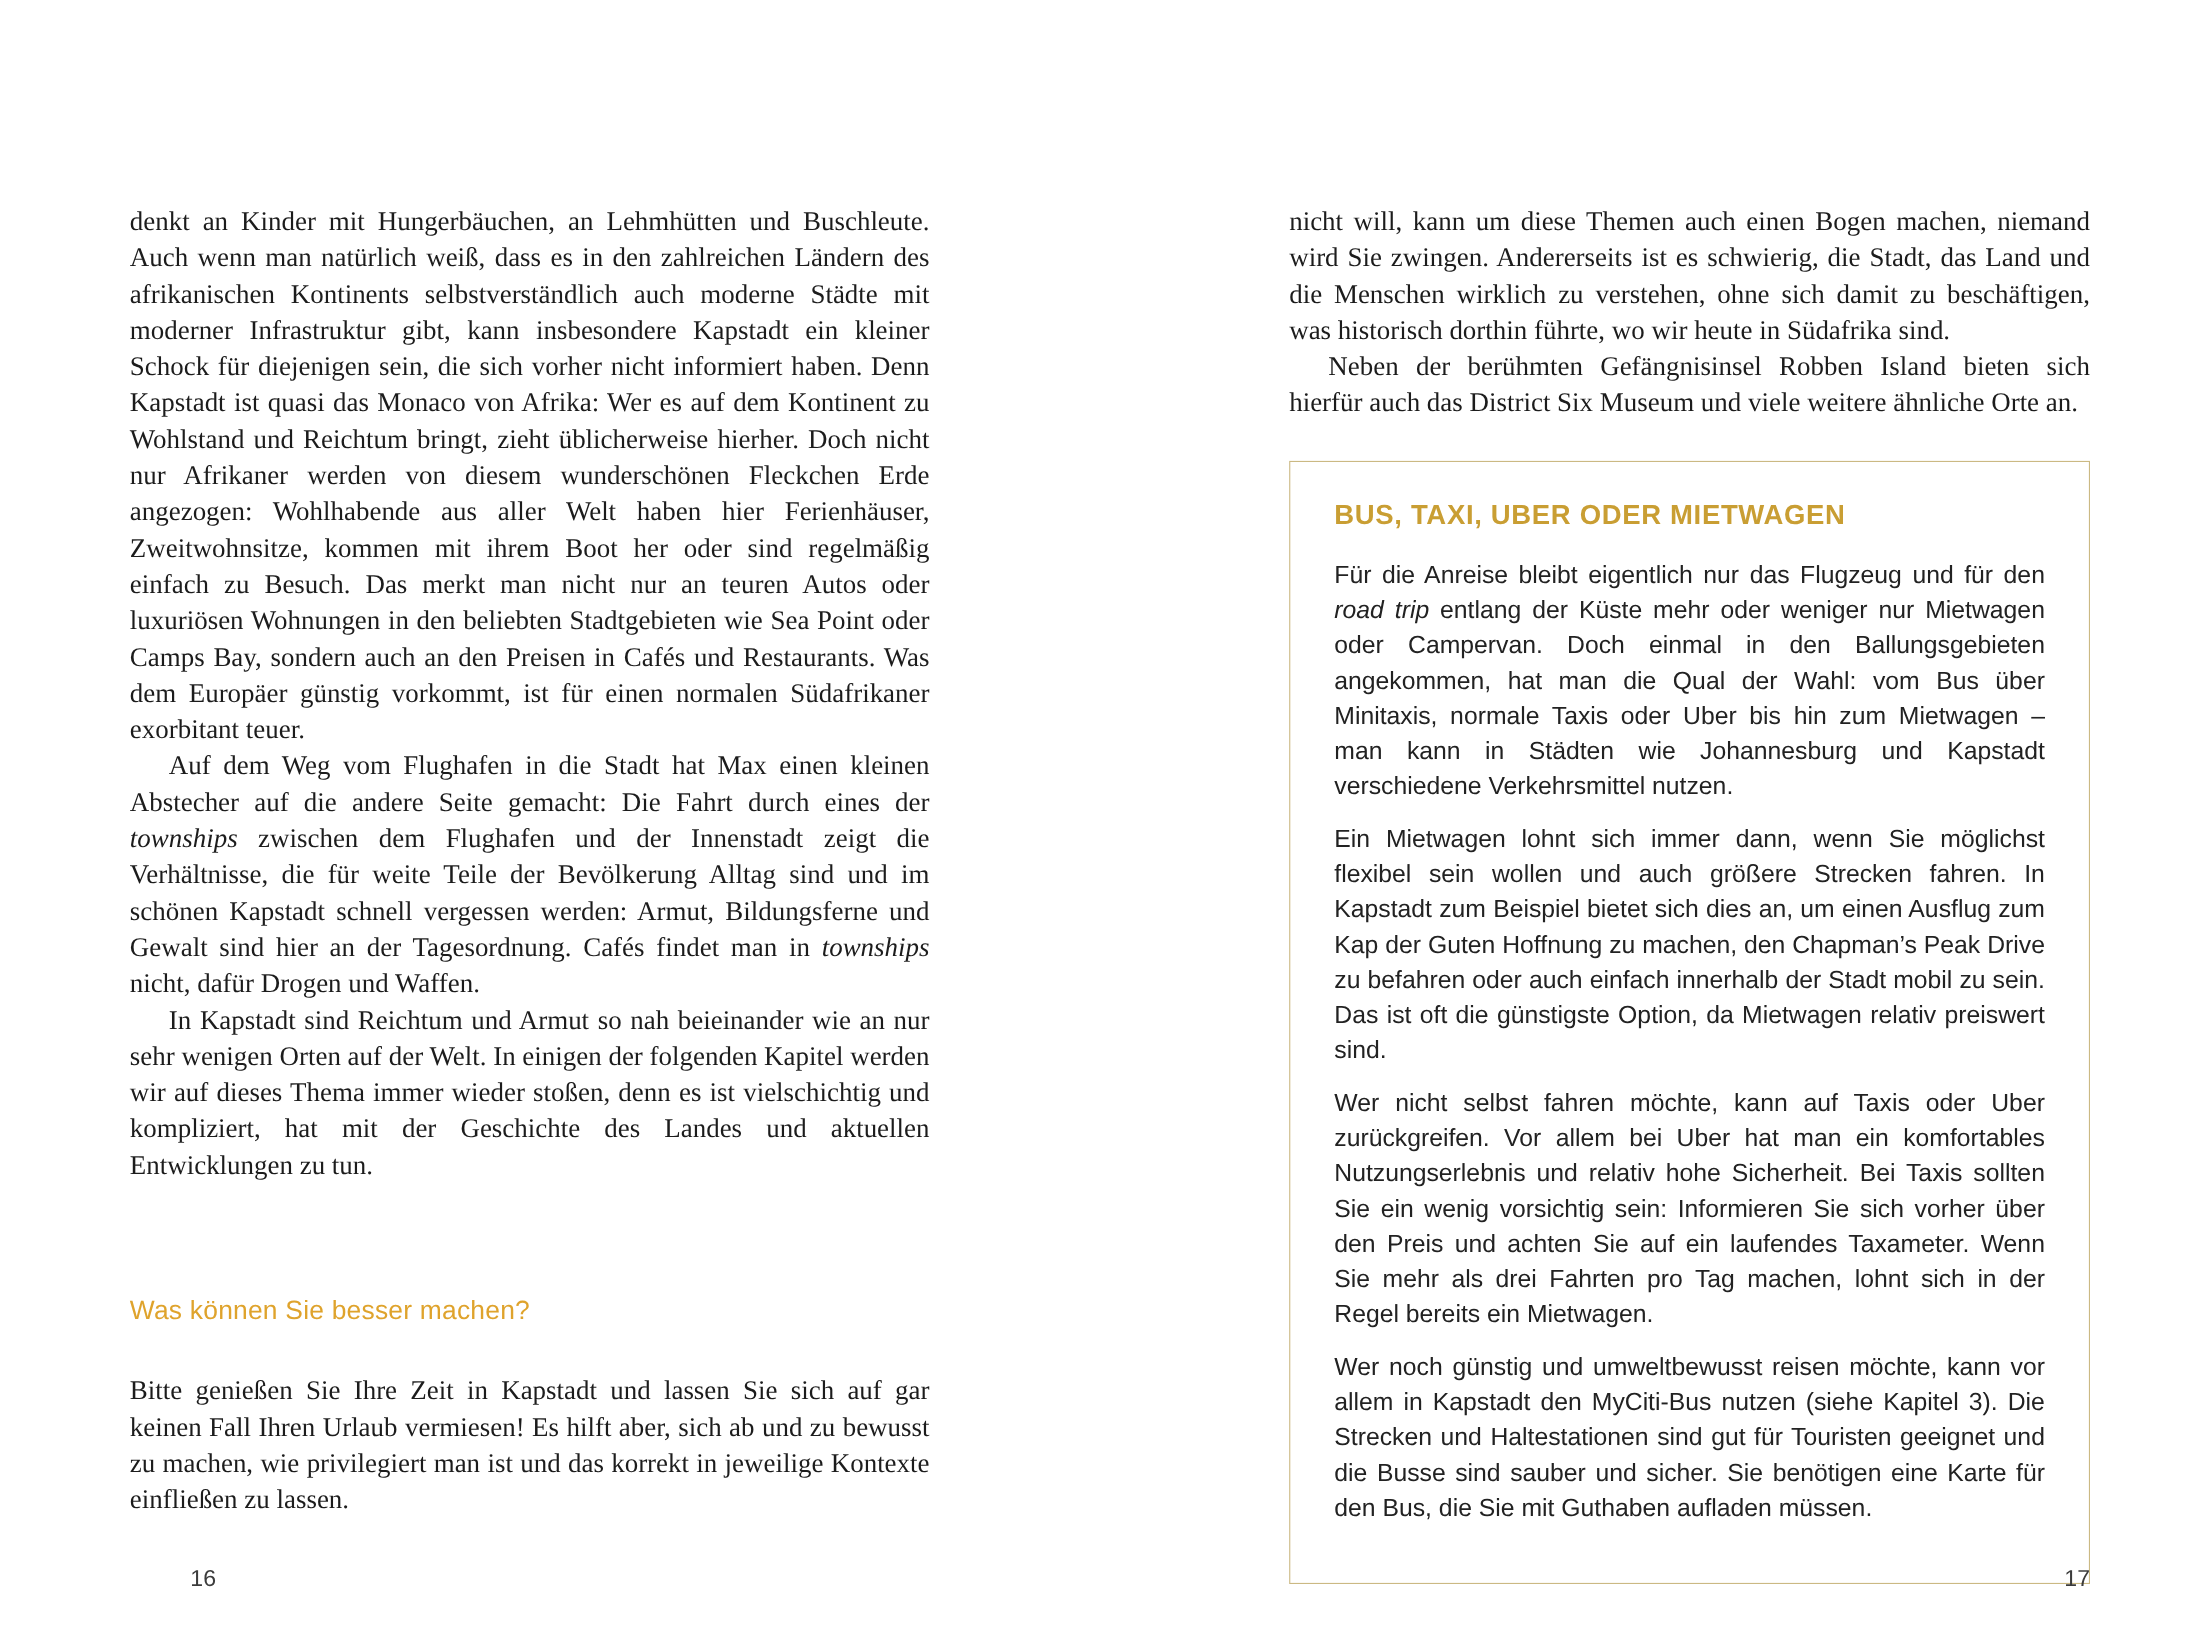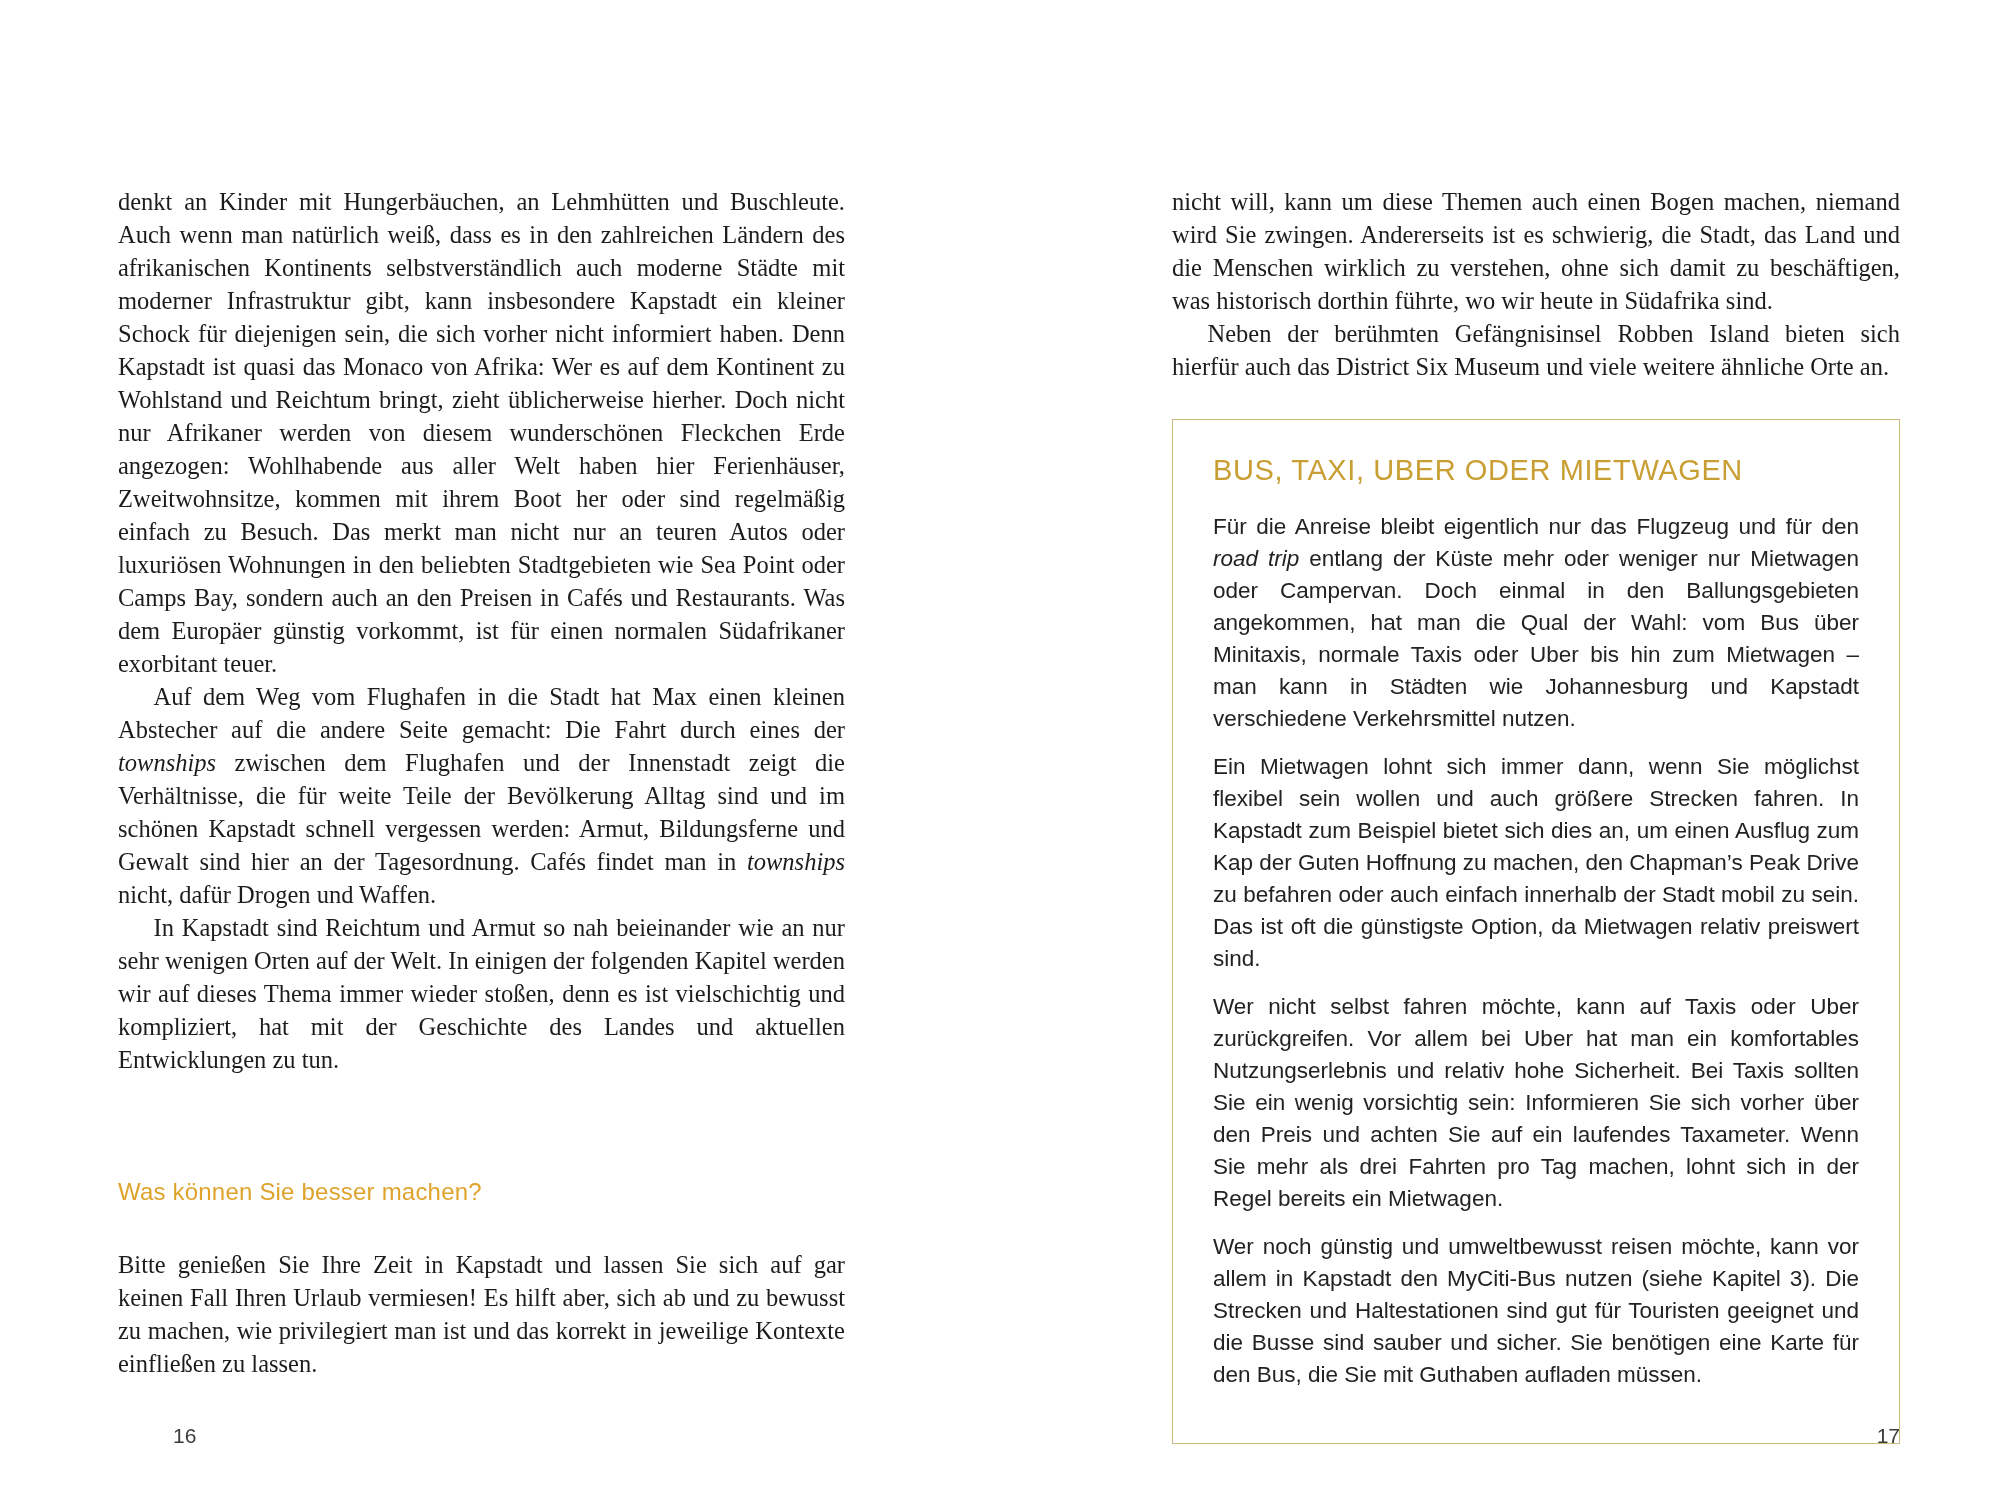--- a/index.html
+++ b/index.html
@@ -43,22 +43,22 @@
   }
 
   .info-box{
     margin-top:36px;
     border:1.5px solid var(--box_border);
     padding:34px 40px 52px 40px;
     font-family:"Liberation Sans", sans-serif;
   }
   .info-box .box-heading{
     font-family:"Liberation Sans", sans-serif;
-    font-weight:400;
-    font-size:29px;
+    font-weight:700;
+    font-size:25px;
     letter-spacing:0.6px;
     color:var(--box_heading);
     margin-bottom:24px;
   }
   .info-box .box-body p.para{
     font-size:22.5px;
     line-height:32px;
     text-align:justify;
     hyphens:auto;
     -webkit-hyphens:auto;

